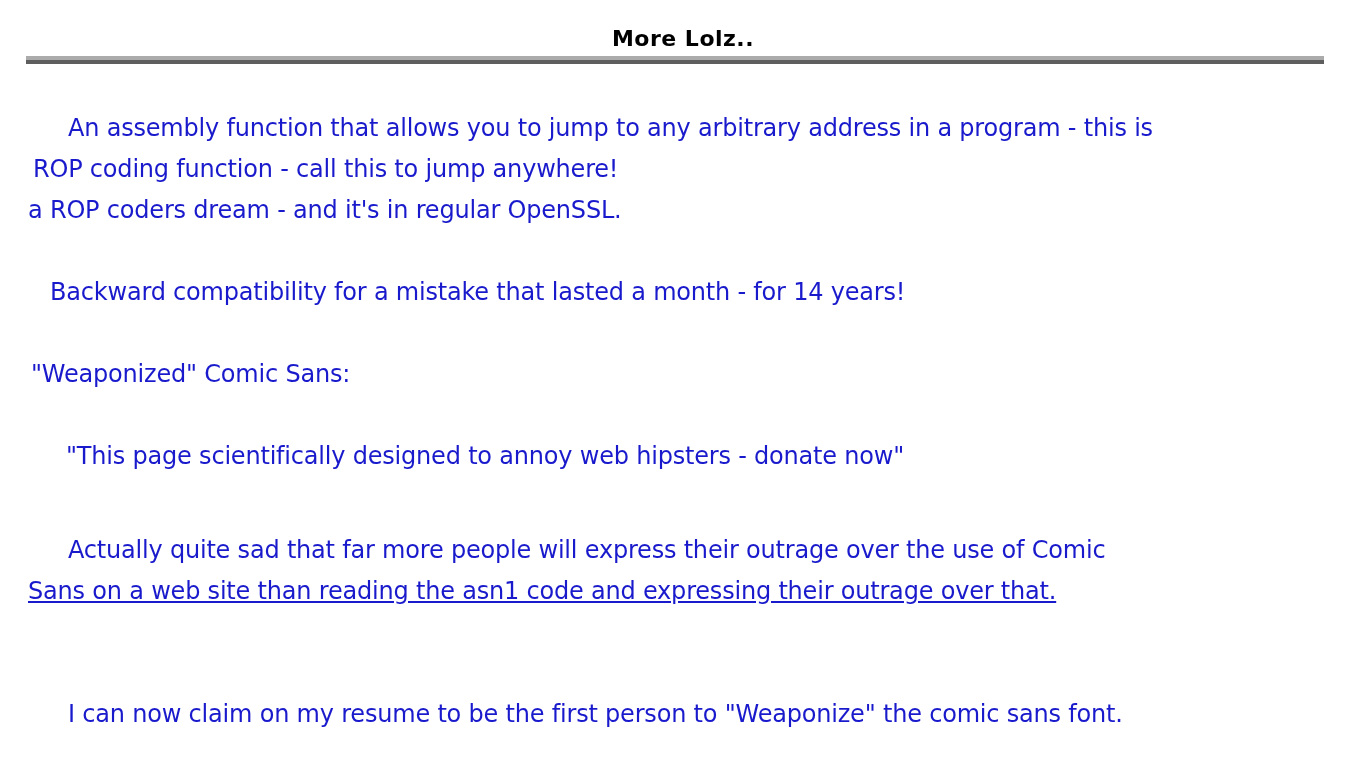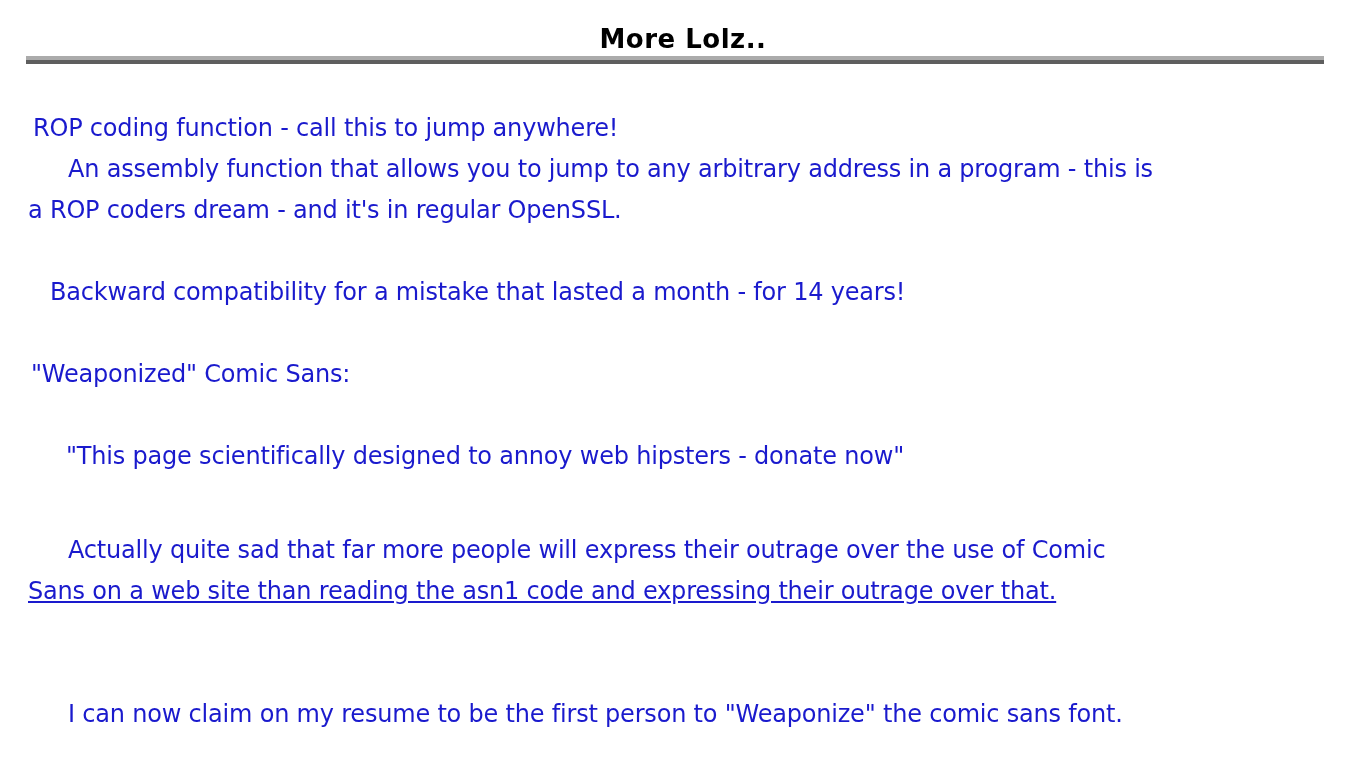--- a/index.html
+++ b/index.html
@@ -11,21 +11,21 @@
     font-family: "DejaVu Sans", sans-serif;
   }
   .slide {
     position: relative;
     width: 1366px;
     height: 768px;
   }
   .slide-title {
     padding-top: 22px;
     text-align: center;
-    font-size: 26px;
+    font-size: 22px;
     font-weight: bold;
     color: #000000;
     letter-spacing: 0.5px;
     line-height: 34px;
   }
   .title-rule {
     margin-left: 26px;
     width: 1298px;
     height: 8px;
     background: linear-gradient(to bottom, #ababab 0 50%, #5e5e5e 50% 100%);
@@ -42,22 +42,22 @@
     white-space: nowrap;
   }
 </style>
 </head>
 <body>
 
 <div class="slide">
   <div class="slide-title">More Lolz..</div>
   <div class="title-rule"></div>
   <div class="content" id="content">
+      <div class="line" style="padding-left: 68px;">An assembly function that allows you to jump to any arbitrary address in a program - this is</div>
       <div class="line" style="padding-left: 33px;">ROP coding function - call this to jump anywhere!</div>
-      <div class="line" style="padding-left: 68px;">An assembly function that allows you to jump to any arbitrary address in a program - this is</div>
       <div class="line" style="padding-left: 28px;">a ROP coders dream - and it's in regular OpenSSL.</div>
       <div class="line" style="padding-left: 0px;"></div>
       <div class="line" style="padding-left: 50px;">Backward compatibility for a mistake that lasted a month - for 14 years!</div>
       <div class="line" style="padding-left: 0px;"></div>
       <div class="line" style="padding-left: 31px;">"Weaponized" Comic Sans:</div>
       <div class="line" style="padding-left: 0px;"></div>
       <div class="line" style="padding-left: 66px;">"This page scientifically designed to annoy web hipsters - donate now"</div>
       <div class="line" style="padding-left: 0px;"></div>
       <div class="line" style="padding-left: 68px; margin-top: 12px;">Actually quite sad that far more people will express their outrage over the use of Comic</div>
       <div class="line" style="padding-left: 28px; text-decoration: underline;">Sans on a web site than reading the asn1 code and expressing their outrage over that.</div>

